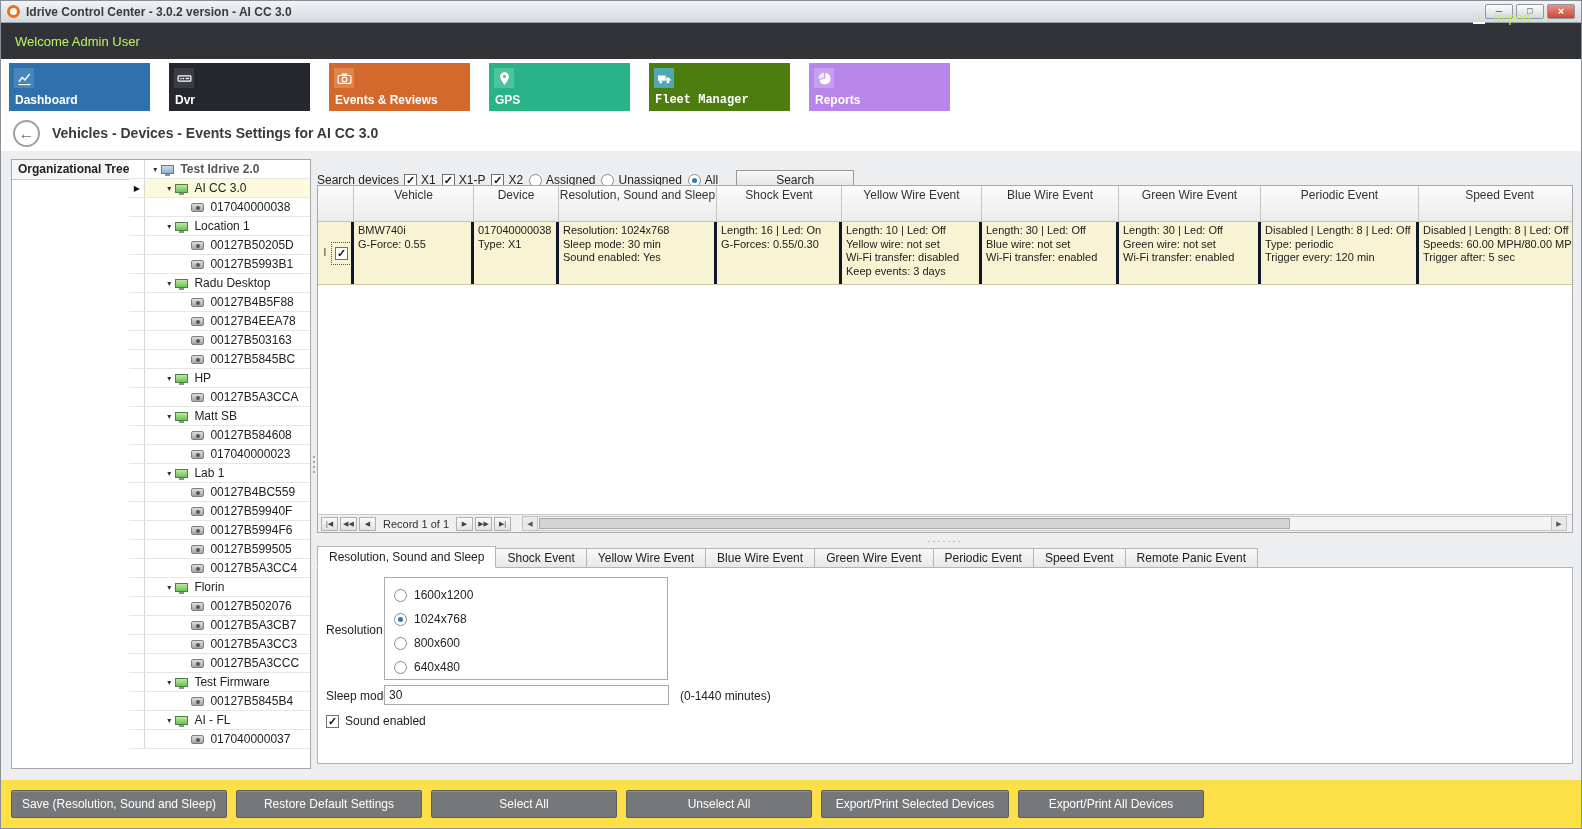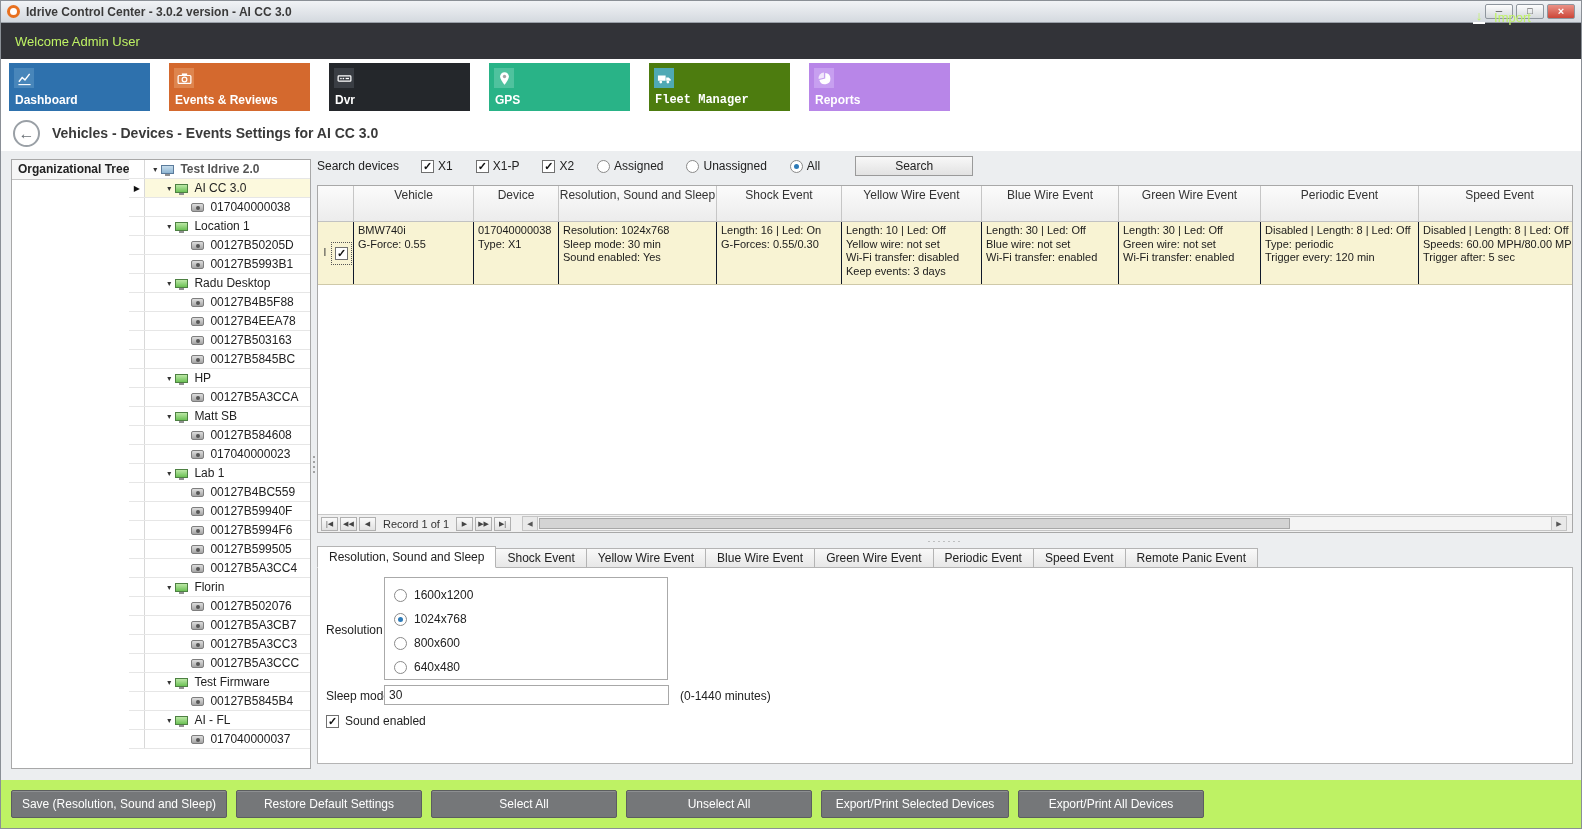--- a/index.html
+++ b/index.html
@@ -79,38 +79,38 @@
   .tree-row.root .tree-label { font-weight:bold; color:#555; }
 
   
   .v-split { position:absolute; left:310px; top:8px; width:6px; height:610px;
     display:flex; flex-direction:column; align-items:center; justify-content:center; gap:3px; cursor:col-resize; }
   .v-split i { width:2px; height:2px; background:#8a8a8a; border-radius:50%; }
 
   
   .main { position:absolute; left:316px; right:8px; top:0; bottom:0; }
 
-  .search-row { position:absolute; top:4px; left:0; height:22px; display:flex; align-items:center; gap:19px; font-size:12px; color:#222; }
+  .search-row { position:absolute; top:18px; left:0; height:22px; display:flex; align-items:center; gap:2px; font-size:12px; color:#222; }
   .s-label { margin-right:3px; }
   .s-item { display:inline-flex; align-items:center; gap:4px; cursor:pointer; margin-right:4px; }
   .cb { width:13px; height:13px; background:#fff; border:1px solid #707070; font-size:11px; line-height:11px;
     text-align:center; color:#111; font-weight:bold; flex:none; display:inline-block; }
   .cb.checked::before { content:'\2713'; }
   .radio { width:13px; height:13px; border:1px solid #8a8a8a; border-radius:50%; background:#fff; flex:none; display:inline-block; position:relative; }
   .radio.sel::after { content:''; position:absolute; left:3px; top:3px; width:5px; height:5px; border-radius:50%; background:#2e7bb8; }
   .search-btn { width:118px; height:20px; margin-left:12px; background:linear-gradient(#f8f8f8,#e2e2e2);
     border:1px solid #9a9a9a; font-size:12px; color:#222; font-family:inherit; cursor:pointer; }
 
   
   .grid-panel { position:absolute; left:0; right:0; top:34px; height:348px; border:1px solid #a8a8a8; background:#fff; overflow:hidden; }
   .grid-header { display:flex; height:36px; background:linear-gradient(#fbfbfb,#ececec); border-bottom:1px solid #c2c2c2; }
   .gh-cell { flex:none; border-right:1px solid #c6c6c6; font-size:12px; color:#333; text-align:center;
     line-height:18px; overflow:hidden; white-space:nowrap; }
   .grid-row { display:flex; height:63px; background:#f8f3d3; border-bottom:1px solid #cfc9a9; }
-  .g-cell { flex:none; border-right:1px solid #0f172a; padding:2px 4px; font-size:11px; line-height:13.5px;
+  .g-cell { flex:none; border-right:3px solid #0f172a; padding:2px 4px; font-size:11px; line-height:13.5px;
     color:#1b1b1b; overflow:hidden; }
   .g-line { white-space:nowrap; overflow:hidden; }
   .sel-cell { display:flex; align-items:center; padding:2px; }
   .row-ind { width:10px; font-size:10px; color:#333; text-align:center; flex:none; }
   .cb-wrap { border:1px dotted #555; padding:4px 3px; display:inline-flex; margin-left:1px; }
 
   .grid-nav { position:absolute; bottom:0; left:0; right:0; height:18px; background:#f0f0f0;
     border-top:1px solid #c8c8c8; display:flex; align-items:center; font-size:11px; color:#333; padding-left:2px; }
   .nav-cluster { display:inline-flex; align-items:center; flex:none; }
   .nav-btn { min-width:17px; height:14px; margin:0 1px; background:linear-gradient(#fafafa,#e2e2e2);
@@ -139,21 +139,21 @@
   .res-label { position:absolute; left:8px; top:55px; font-size:12px; color:#222; }
   .listbox { position:absolute; left:66px; top:9px; width:284px; height:103px; border:1px solid #aaa; background:#fff; padding-top:5px; overflow:hidden; }
   .opt { display:flex; align-items:center; gap:7px; height:24px; padding-left:9px; font-size:12px; color:#222; cursor:pointer; }
   .sleep-label { position:absolute; left:8px; top:121px; font-size:12px; color:#222; }
   .sleep-input { position:absolute; left:66px; top:117px; width:285px; height:20px; border:1px solid #a8a8a8;
     font-size:12px; padding:0 4px; font-family:inherit; color:#222; }
   .sleep-hint { position:absolute; left:362px; top:121px; font-size:12px; color:#222; }
   .sound-row { position:absolute; left:8px; top:146px; display:flex; align-items:center; gap:6px; font-size:12px; color:#222; cursor:pointer; }
 
   
-  .footer { position:absolute; left:0; right:0; bottom:0; height:48px; background:#bef264;
+  .footer { position:absolute; left:0; right:0; bottom:0; height:48px; background:#fde047;
     display:flex; align-items:center; padding-left:10px; gap:9px; }
   .f-btn { height:28px; flex:none; background:#757779; border:1px solid #5c5e60; border-radius:2px; color:#fff;
     font-size:12px; font-family:inherit; cursor:pointer; box-shadow:inset 0 1px 0 rgba(255,255,255,0.18); white-space:nowrap; }
 </style>
 </head>
 <body>
 
 <div id="app">
 
   <div class="titlebar">
@@ -198,41 +198,41 @@
 
   <div class="tiles">
       <div class="tile" style="background: rgb(46, 113, 173);">
         <span class="tile-icon" style="background: rgb(72, 134, 186);">
           <svg viewBox="0 0 16 16">
             <path d="M1.5 14.5h13" stroke="#fff" stroke-width="1.2" fill="none"></path>
             <path d="M2 11.5l3.5-4.5 3 2.5 5-6.5" stroke="#fff" stroke-width="1.5" fill="none"></path>
           </svg>
         </span>
         <div class="tile-label">Dashboard</div>
-      </div>
-      <div class="tile" style="background: rgb(212, 105, 46);">
-        <span class="tile-icon" style="background: rgb(222, 133, 78);">
-          <svg viewBox="0 0 16 16">
-            <rect x="1.2" y="4.8" width="13.6" height="8.4" rx="1" fill="none" stroke="#fff" stroke-width="1.3"></rect>
-            <circle cx="8" cy="9" r="2.5" fill="none" stroke="#fff" stroke-width="1.3"></circle>
-            <rect x="5.2" y="2.6" width="5.6" height="2" fill="#fff"></rect>
-          </svg>
-        </span>
-        <div class="tile-label">Events &amp; Reviews</div>
       </div>
       <div class="tile" style="background: rgb(36, 39, 43);">
         <span class="tile-icon" style="background: rgb(58, 62, 68);">
           <svg viewBox="0 0 16 16">
             <rect x="1.2" y="5.2" width="13.6" height="5.6" rx="0.8" fill="none" stroke="#fff" stroke-width="1.3"></rect>
             <circle cx="4.2" cy="8" r="0.9" fill="#fff"></circle>
             <circle cx="6.8" cy="8" r="0.9" fill="#fff"></circle>
             <rect x="9.2" y="7.3" width="3.6" height="1.4" fill="#fff"></rect>
           </svg>
         </span>
         <div class="tile-label">Dvr</div>
+      </div>
+      <div class="tile" style="background: rgb(212, 105, 46);">
+        <span class="tile-icon" style="background: rgb(222, 133, 78);">
+          <svg viewBox="0 0 16 16">
+            <rect x="1.2" y="4.8" width="13.6" height="8.4" rx="1" fill="none" stroke="#fff" stroke-width="1.3"></rect>
+            <circle cx="8" cy="9" r="2.5" fill="none" stroke="#fff" stroke-width="1.3"></circle>
+            <rect x="5.2" y="2.6" width="5.6" height="2" fill="#fff"></rect>
+          </svg>
+        </span>
+        <div class="tile-label">Events &amp; Reviews</div>
       </div>
       <div class="tile" style="background: rgb(41, 179, 135);">
         <span class="tile-icon" style="background: rgb(79, 194, 158);">
           <svg viewBox="0 0 16 16">
             <path d="M8 1.2C5.4 1.2 3.3 3.3 3.3 5.9 3.3 9.2 8 14.8 8 14.8s4.7-5.6 4.7-8.9C12.7 3.3 10.6 1.2 8 1.2z" fill="#fff"></path>
             <circle cx="8" cy="5.9" r="1.8" fill="rgba(0,0,0,0.35)"></circle>
           </svg>
         </span>
         <div class="tile-label">GPS</div>
       </div>

